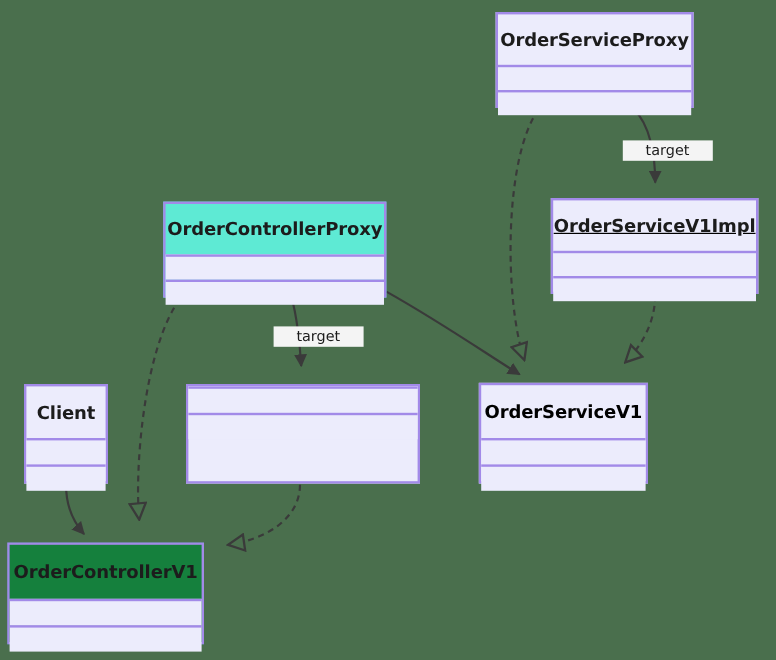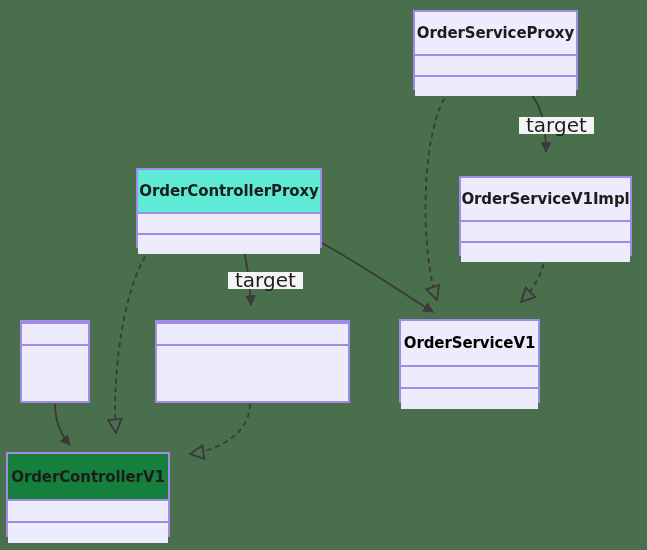--- a/index.html
+++ b/index.html
@@ -47,23 +47,23 @@
   }
   .uml-compartment {
     flex: 0 0 auto;
     border-top: 2px solid #a28ae8;
     background: #ececfc;
   }
   .edge-label {
     position: absolute;
     background: #f4f4f4;
     color: #1c1c1c;
-    font-size: 20px;
+    font-size: 12px;
     font-family: "DejaVu Sans", sans-serif;
-    padding: 0px 7px;
+    padding: 0px 19px;
     white-space: nowrap;
     line-height: 17px;
   }
 </style>
 </head>
 <body>
 
 <div id="diagram-root">
 
   <svg id="edge-layer" width="647" height="550" viewBox="0 0 647 550" xmlns="http://www.w3.org/2000/svg">
@@ -91,26 +91,27 @@
       <div class="uml-class" style="left: 413px; top: 10px; width: 165px; height: 80px; background: rgb(236, 236, 252); border-color: rgb(162, 138, 232);">
         <div class="uml-class-name" style="height: 42px; color: rgb(28, 28, 28);">OrderServiceProxy</div>
         <div class="uml-compartment" style="height: 19px; border-top-color: rgb(162, 138, 232);"></div>
         <div class="uml-compartment" style="height: 19px; border-top-color: rgb(162, 138, 232);"></div>
       </div>
       <div class="uml-class" style="left: 136px; top: 168px; width: 186px; height: 80px; background: #5eead4; border-color: rgb(162, 138, 232);">
         <div class="uml-class-name" style="height: 42px; color: rgb(28, 28, 28);">OrderControllerProxy</div>
         <div class="uml-compartment" style="height: 19px; border-top-color: rgb(162, 138, 232);"></div>
         <div class="uml-compartment" style="height: 19px; border-top-color: rgb(162, 138, 232);"></div>
       </div>
-      <div class="uml-class" style="left: 459px; top: 176px; width: 173px; height: 80px; background: rgb(236, 236, 252); border-color: rgb(162, 138, 232);">
+      <div class="uml-class" style="left: 459px; top: 165px; width: 173px; height: 80px; background: rgb(236, 236, 252); border-color: rgb(162, 138, 232); text-decoration: underline;">
         <div class="uml-class-name" style="height: 42px; color: rgb(28, 28, 28);">OrderServiceV1Impl</div>
         <div class="uml-compartment" style="height: 19px; border-top-color: rgb(162, 138, 232);"></div>
         <div class="uml-compartment" style="height: 19px; border-top-color: rgb(162, 138, 232);"></div>
       </div>
       <div class="uml-class" style="left: 20px; top: 320px; width: 70px; height: 83px; background: rgb(236, 236, 252); border-color: rgb(162, 138, 232);">
+        <div class="uml-class-name" style="height: 43px; color: rgb(28, 28, 28);">Client</div>
         <div class="uml-compartment" style="height: 20px; border-top-color: rgb(162, 138, 232);"></div>
         <div class="uml-compartment" style="height: 20px; border-top-color: rgb(162, 138, 232);"></div>
       </div>
       <div class="uml-class" style="left: 155px; top: 320px; width: 195px; height: 83px; background: rgb(236, 236, 252); border-color: rgb(162, 138, 232);">
         <div class="uml-compartment" style="height: 20px; border-top-color: rgb(162, 138, 232);"></div>
         <div class="uml-compartment" style="height: 20px; border-top-color: rgb(162, 138, 232);"></div>
       </div>
       <div class="uml-class" style="left: 399px; top: 319px; width: 141px; height: 84px; background: rgb(236, 236, 252); border-color: rgb(162, 138, 232);">
         <div class="uml-class-name" style="height: 44px; color: #000000;">OrderServiceV1</div>
         <div class="uml-compartment" style="height: 20px; border-top-color: rgb(162, 138, 232);"></div>

